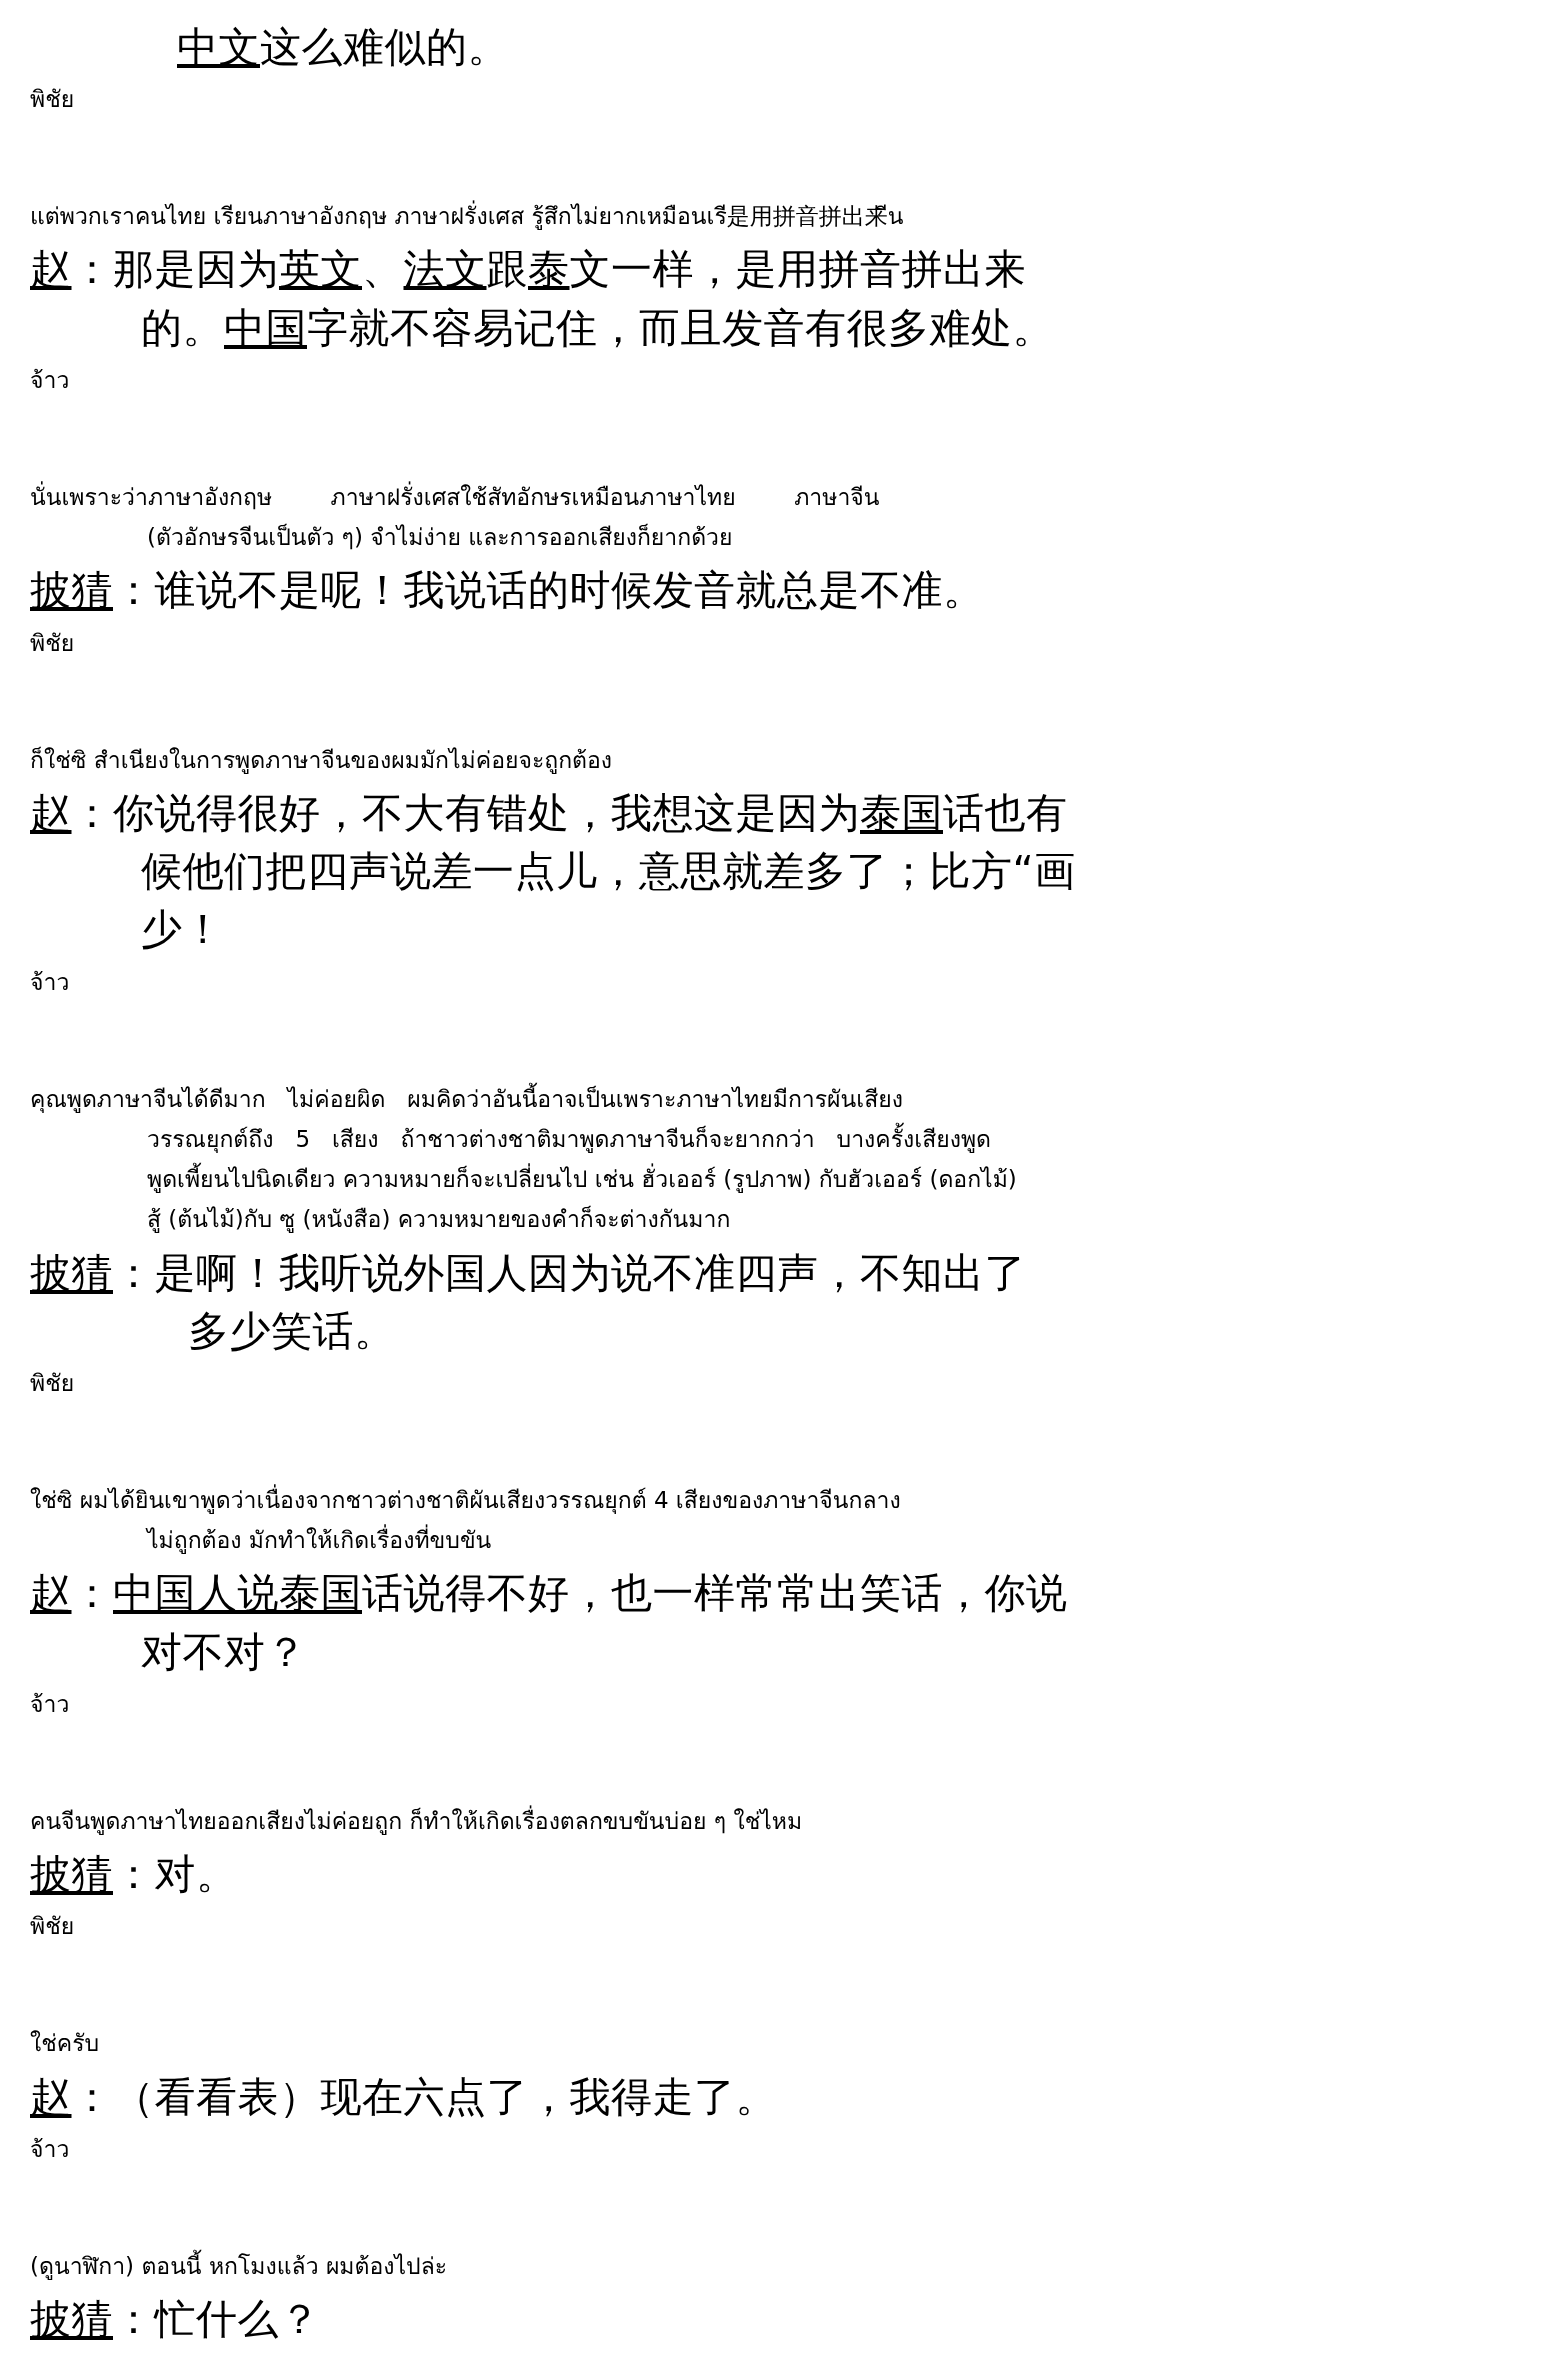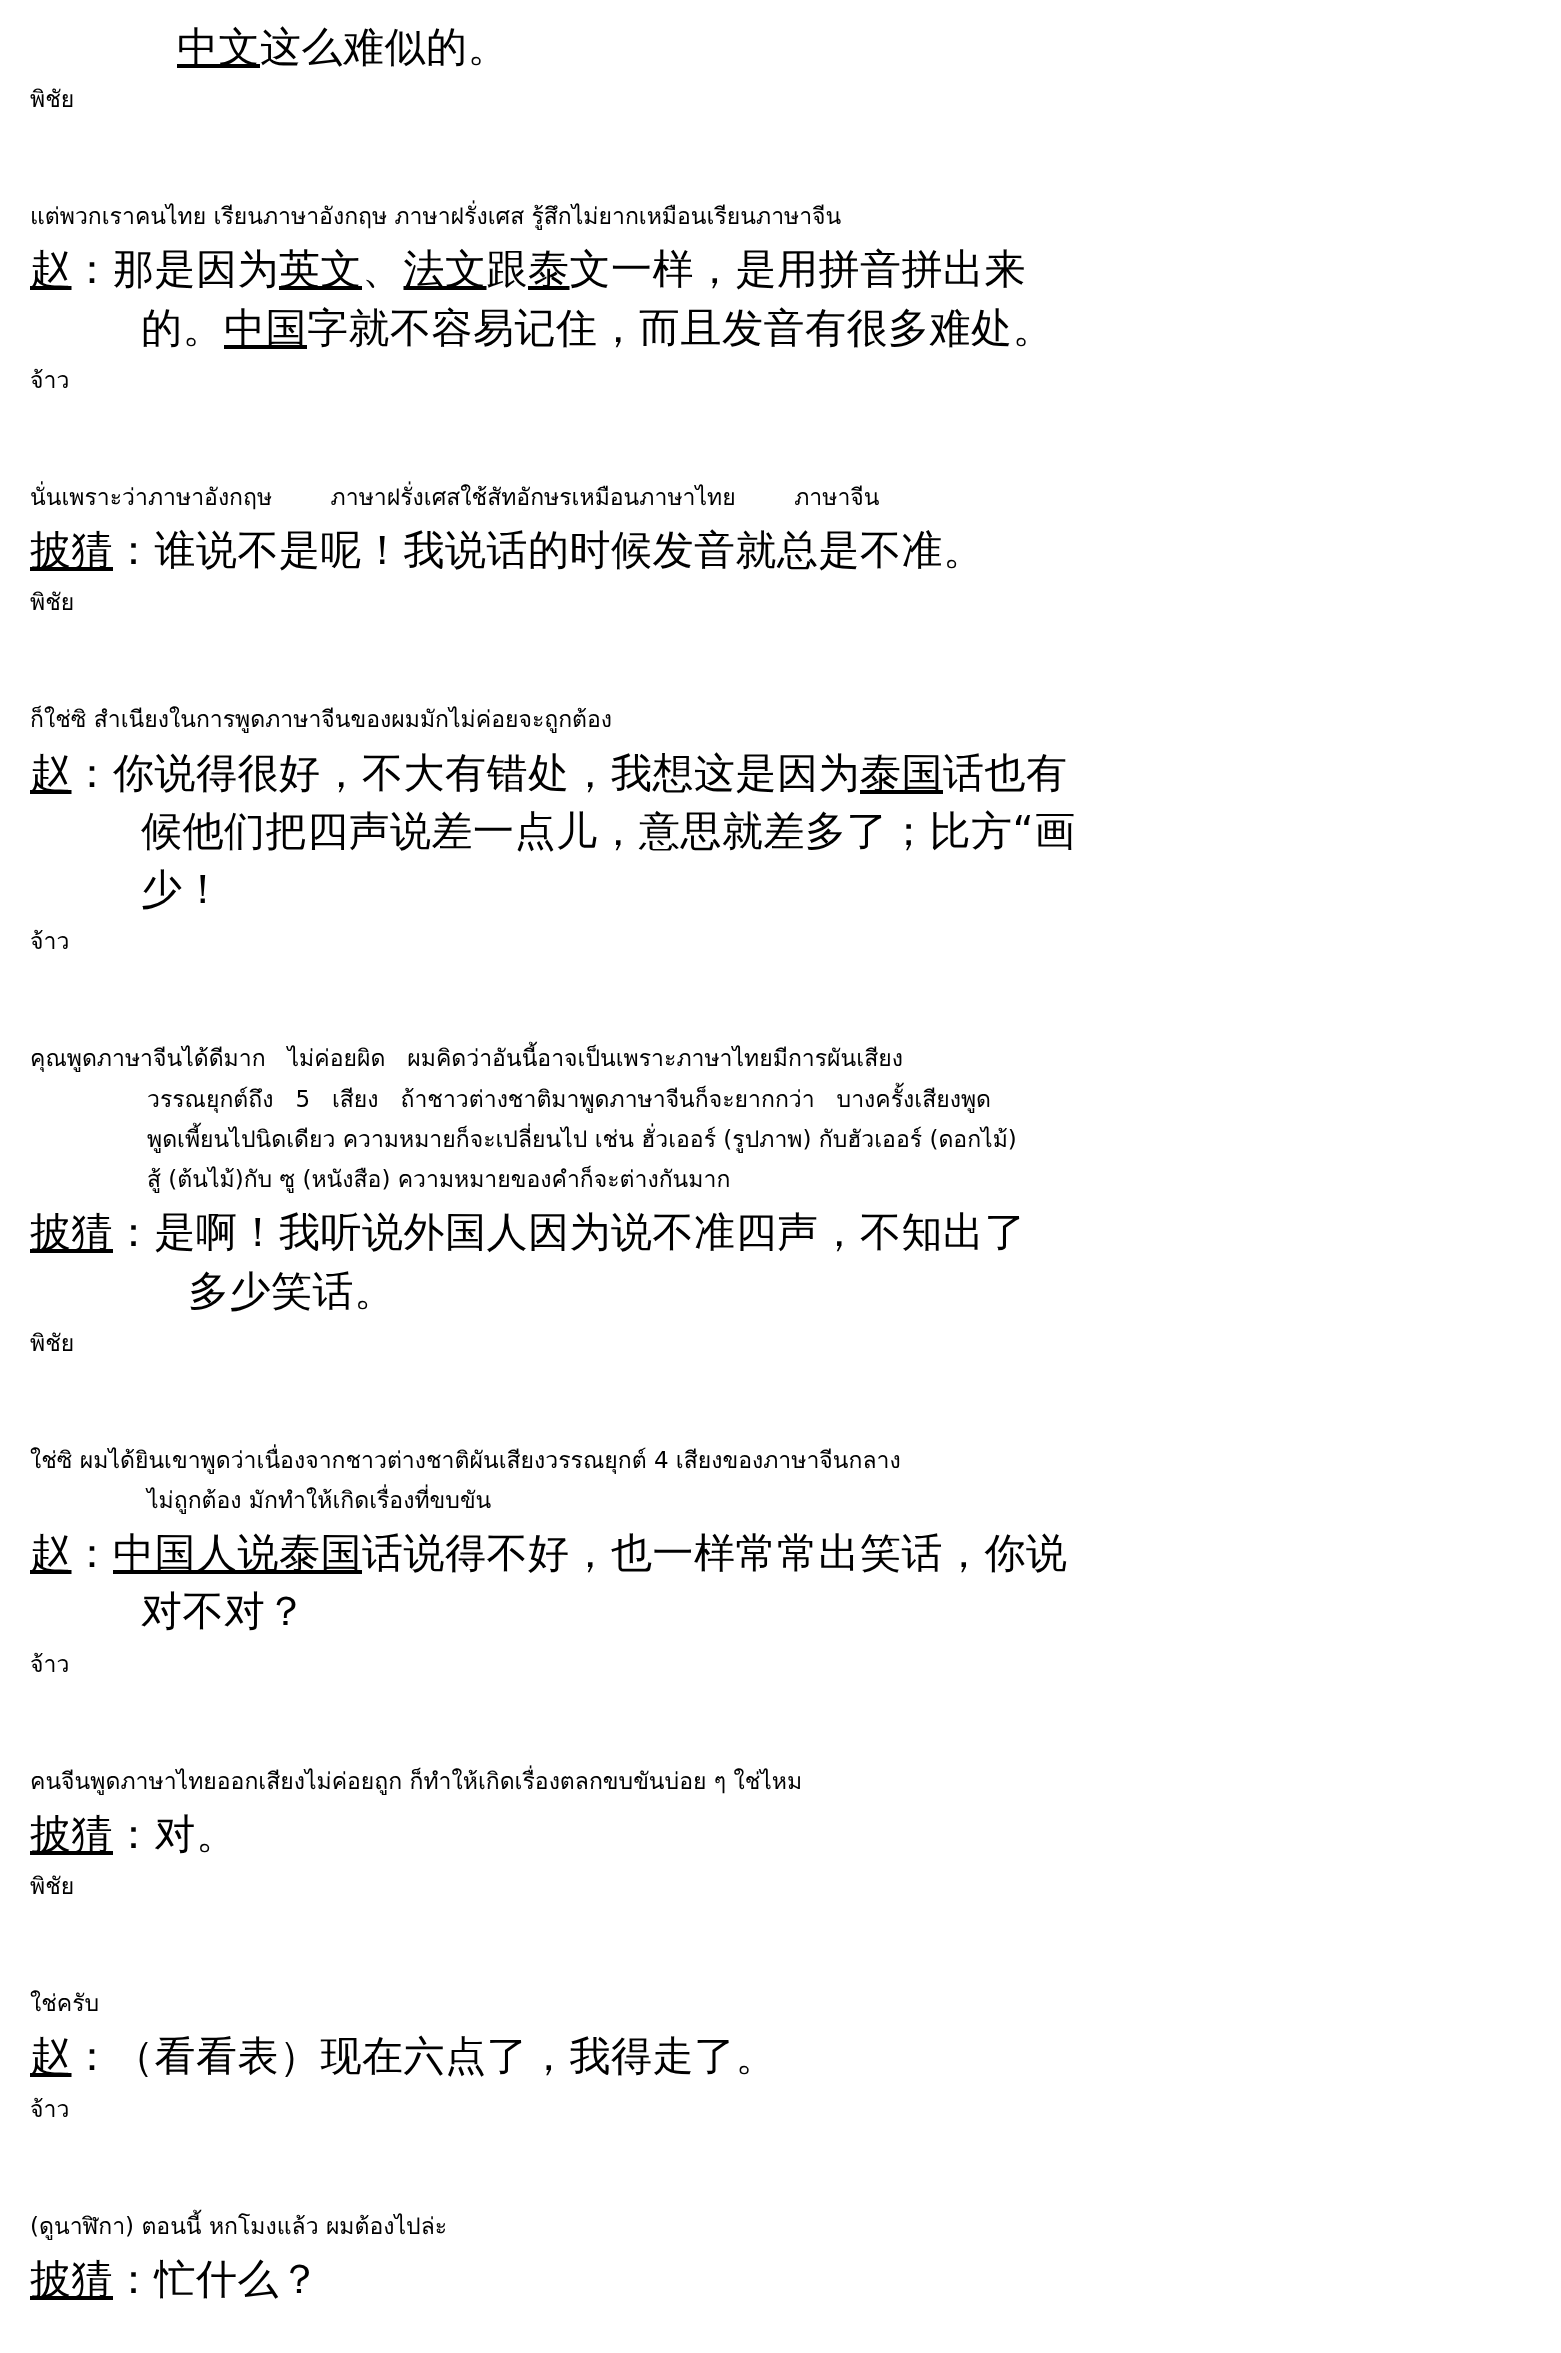--- a/index.html
+++ b/index.html
@@ -85,36 +85,37 @@
 <div class="page">
 
   <div class="cn-cont" style="padding-left:147px;">
     <span class="u">中文</span><span>这么难似的。</span>
   </div>
 
   <div id="blocks-root">
       <div class="th-block">
         <div class="th-row">
           <span class="th-speaker">พิชัย</span>
-          <span class="th-text">แต่พวกเราคนไทย เรียนภาษาอังกฤษ ภาษาฝรั่งเศส รู้สึกไม่ยากเหมือนเรียนภาษาจีน</span>
+          <span class="th-text">แต่พวกเราคนไทย เรียนภาษาอังกฤษ ภาษาฝรั่งเศส รู้สึกไม่ยากเหมือนเรี是用拼音拼出来ีน</span>
         </div>
       </div>
       <div>
         <div class="cn-line">
           <span class="cn-speaker">赵</span>
           <span class="cn-colon">：</span>
           <span class="cn-body">那是因为<span class="u">英文</span>、<span class="u">法文</span>跟<span class="u">泰</span>文一样，是用拼音拼出来</span>
         </div>
         <div class="cn-cont" style="padding-left: 111px;">的。<span class="u">中国</span>字就不容易记住，而且发音有很多难处。</div>
       </div>
       <div class="th-block">
         <div class="th-row">
           <span class="th-speaker">จ้าว</span>
           <span class="th-text">นั่นเพราะว่าภาษาอังกฤษ        ภาษาฝรั่งเศสใช้สัทอักษรเหมือนภาษาไทย        ภาษาจีน</span>
         </div>
+        <div class="th-cont">(ตัวอักษรจีนเป็นตัว ๆ) จำไม่ง่าย และการออกเสียงก็ยากด้วย</div>
       </div>
       <div>
         <div class="cn-line">
           <span class="cn-speaker">披猜</span>
           <span class="cn-colon">：</span>
           <span class="cn-body">谁说不是呢！我说话的时候发音就总是不准。</span>
         </div>
       </div>
       <div class="th-block">
         <div class="th-row">

